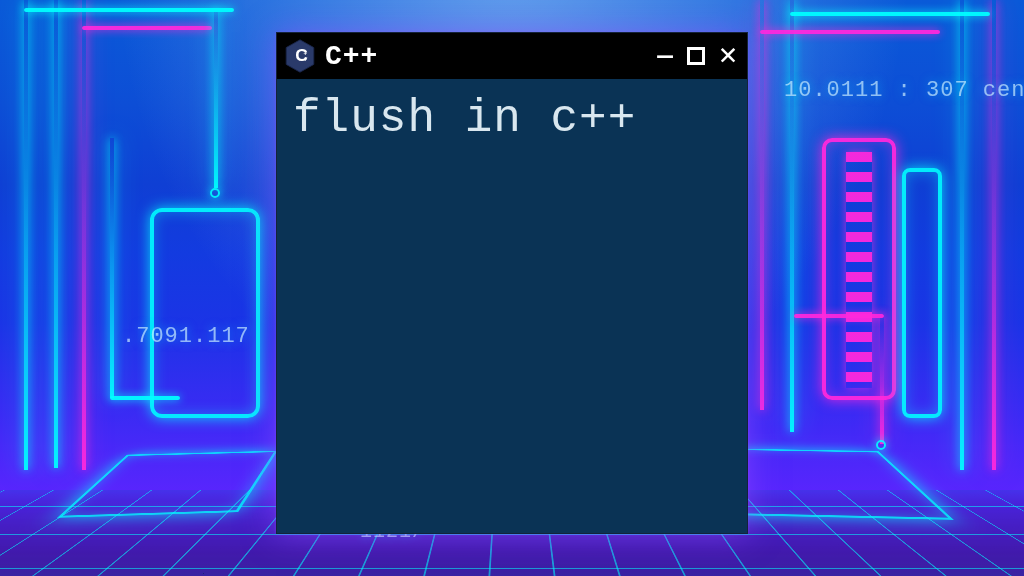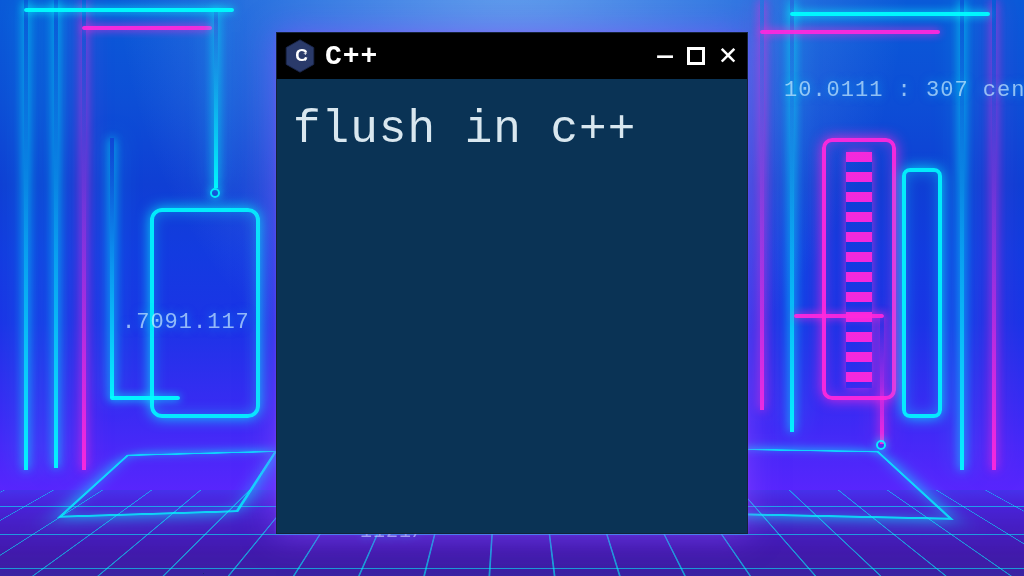--- a/index.html
+++ b/index.html
@@ -37,39 +37,39 @@
     .window{position:absolute;left:276px;top:32px;width:472px;height:502px;background:#0a3355;border:1px solid #14233a;box-shadow:0 0 30px rgba(150,80,255,.55),0 0 3px rgba(150,80,255,.4);}
     .titlebar{height:46px;background:#000;display:flex;align-items:center;padding:0 10px 0 8px;gap:10px;}
     .hex{width:30px;height:34px;display:flex;align-items:center;justify-content:center;}
     .hex svg{filter:drop-shadow(0 1px 0 rgba(0,0,0,.4));}
     .wtitle{color:#fff;font-size:28px;font-weight:700;letter-spacing:1px;}
     .wbtns{margin-left:auto;display:flex;align-items:center;gap:14px;color:#fff;}
     .wbtns span{font-size:26px;line-height:1;cursor:pointer;}
     .wbtns .min{font-weight:700;}
     .wbtns .max{width:18px;height:18px;border:3px solid #fff;display:inline-block;}
     .wbtns .close{font-size:30px;}
-    .content{padding:25px 16px;color:#d9e7ef;font-size:46px;font-weight:400;letter-spacing:1px;white-space:nowrap;}
+    .content{padding:14px 16px;color:#d9e7ef;font-size:46px;font-weight:400;letter-spacing:1px;white-space:nowrap;}
   </style>
 </head>
 <body>
 
 <div class="stage">
 
   <div class="vline cyan" style="left:24px;height:470px"></div>
   <div class="vline cyan" style="left:54px;height:468px"></div>
   <div class="vline pink" style="left:82px;height:470px"></div>
   <div class="hbar cyan" style="left:24px;top:8px;width:210px"></div>
   <div class="hbar pink" style="left:82px;top:26px;width:130px"></div>
   <div class="vline cyan" style="left:214px;top:8px;height:180px"></div>
   <div class="dot" style="left:210px;top:188px"></div>
   <div class="vline cyan" style="left:110px;top:138px;height:260px"></div>
   <div class="hbar cyan" style="left:110px;top:396px;width:70px"></div>
 
   <div class="frame" style="left:150px;top:208px;width:110px;height:210px;border-radius:12px"></div>
-  <div class="bgnum" style="left:122px;top:310px">.7091.117</div>
+  <div class="bgnum" style="left:122px;top:324px">.7091.117</div>
 
   <div class="vline pink" style="left:760px;height:410px"></div>
   <div class="vline cyan" style="left:790px;height:432px"></div>
   <div class="vline cyan" style="left:960px;height:470px"></div>
   <div class="vline pink" style="left:992px;height:470px"></div>
   <div class="hbar cyan" style="left:790px;top:12px;width:200px"></div>
   <div class="hbar pink" style="left:760px;top:30px;width:180px"></div>
   <div class="hbar pink" style="left:794px;top:314px;width:90px"></div>
   <div class="vline pink" style="left:880px;top:314px;height:130px"></div>
   <div class="dot" style="left:876px;top:440px"></div>

